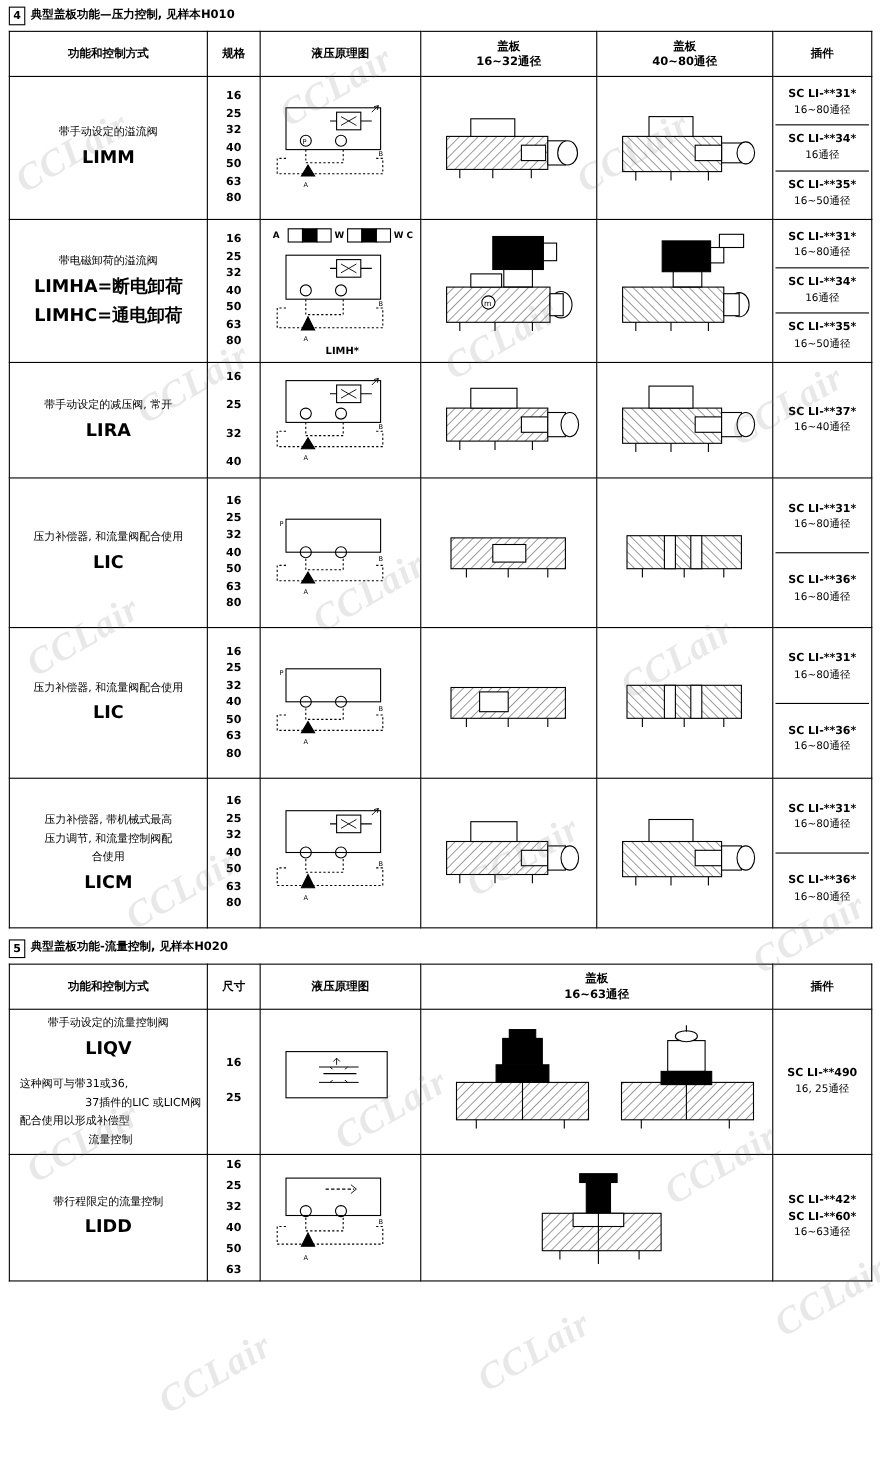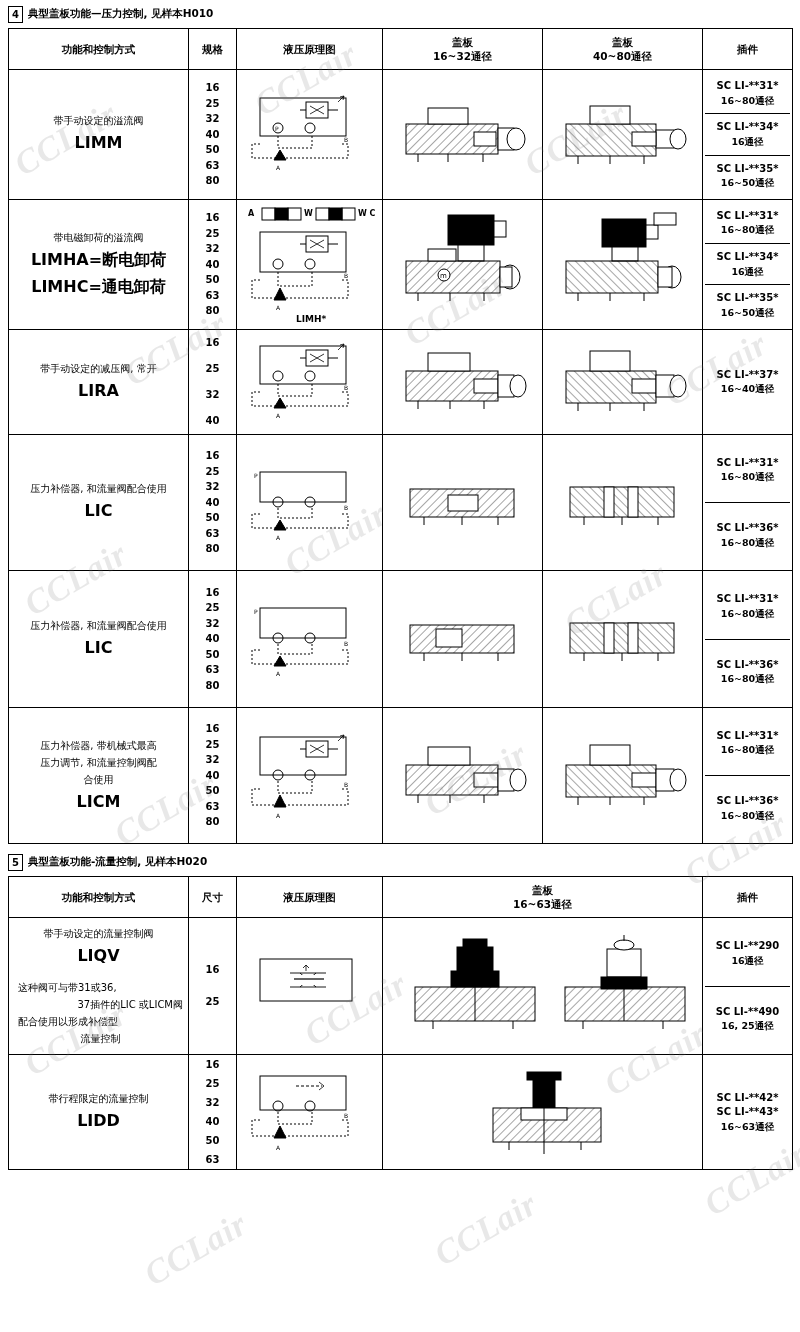--- a/index.html
+++ b/index.html
@@ -24,21 +24,21 @@
   
   table{border-collapse:collapse;width:784px;table-layout:fixed;}
   table.t1{margin-bottom:10px;}
   td,th{border:1px solid #000;vertical-align:middle;text-align:center;padding:0;}
   .hdr td{font-size:10.5px;font-weight:bold;height:40px;line-height:1.35;}
   .fn{font-size:10px;line-height:1.7;padding:4px 5px;}
   .fn .code{font-size:16px;font-weight:bold;}
   .sizes{font-size:10px;font-weight:bold;line-height:1.55;}
   .plug{font-size:9.5px;font-weight:bold;line-height:1.45;padding:3px 2px;margin-left:24px;}
   .plug .cd{font-size:10px;}
-  .dia{font-weight:bold;}
+  .dia{font-weight:normal;}
   .diagcell{padding:2px;}
   svg{display:block;margin:0 auto;}
 
   
   .wm{
     position:absolute;inset:0;pointer-events:none;z-index:5;
   }
   .wm span{
     position:absolute;
     font-family:"Liberation Serif","DejaVu Serif",serif;
@@ -642,26 +642,20 @@
             <line x1="239" y1="4" x2="239" y2="10"></line>
             <line x1="239" y1="46" x2="239" y2="90"></line>
             <line x1="198" y1="90" x2="198" y2="98"></line>
                 <line x1="278" y1="90" x2="278" y2="98"></line>
           </g>
         </svg>
       </td>
       <td class="plug">
         <table style="width:100%;border:0;border-collapse:collapse">
           <tbody>
-                <tr>
-                  <td style="border:0;border-bottom:1px solid #000;padding:18px 0">
-            <div class="cd">SC LI-**290</div>
-            <div class="dia">16通径</div>
-          </td>
-                </tr>
           <tr>
                   <td style="border:0;padding:18px 0">
             <div class="cd">SC LI-**490</div>
             <div class="dia">16, 25通径</div>
           </td>
                 </tr>
         </tbody>
             </table>
       </td>
     </tr>
@@ -708,21 +702,21 @@
             <line x1="159" y1="80" x2="159" y2="92"></line>
           </g>
         </svg>
       </td>
       <td class="plug">
         <table style="width:100%;border:0;border-collapse:collapse">
           <tbody>
           <tr>
                   <td style="border:0;padding:0 0">
             <div class="cd">SC LI-**42*</div>
-            <div class="cd">SC LI-**43*</div>
+            <div class="cd">SC LI-**60*</div>
             <div class="dia">16~63通径</div>
           </td>
                 </tr>
         </tbody>
             </table>
       </td>
     </tr>
   </tbody>
     </table>
 

